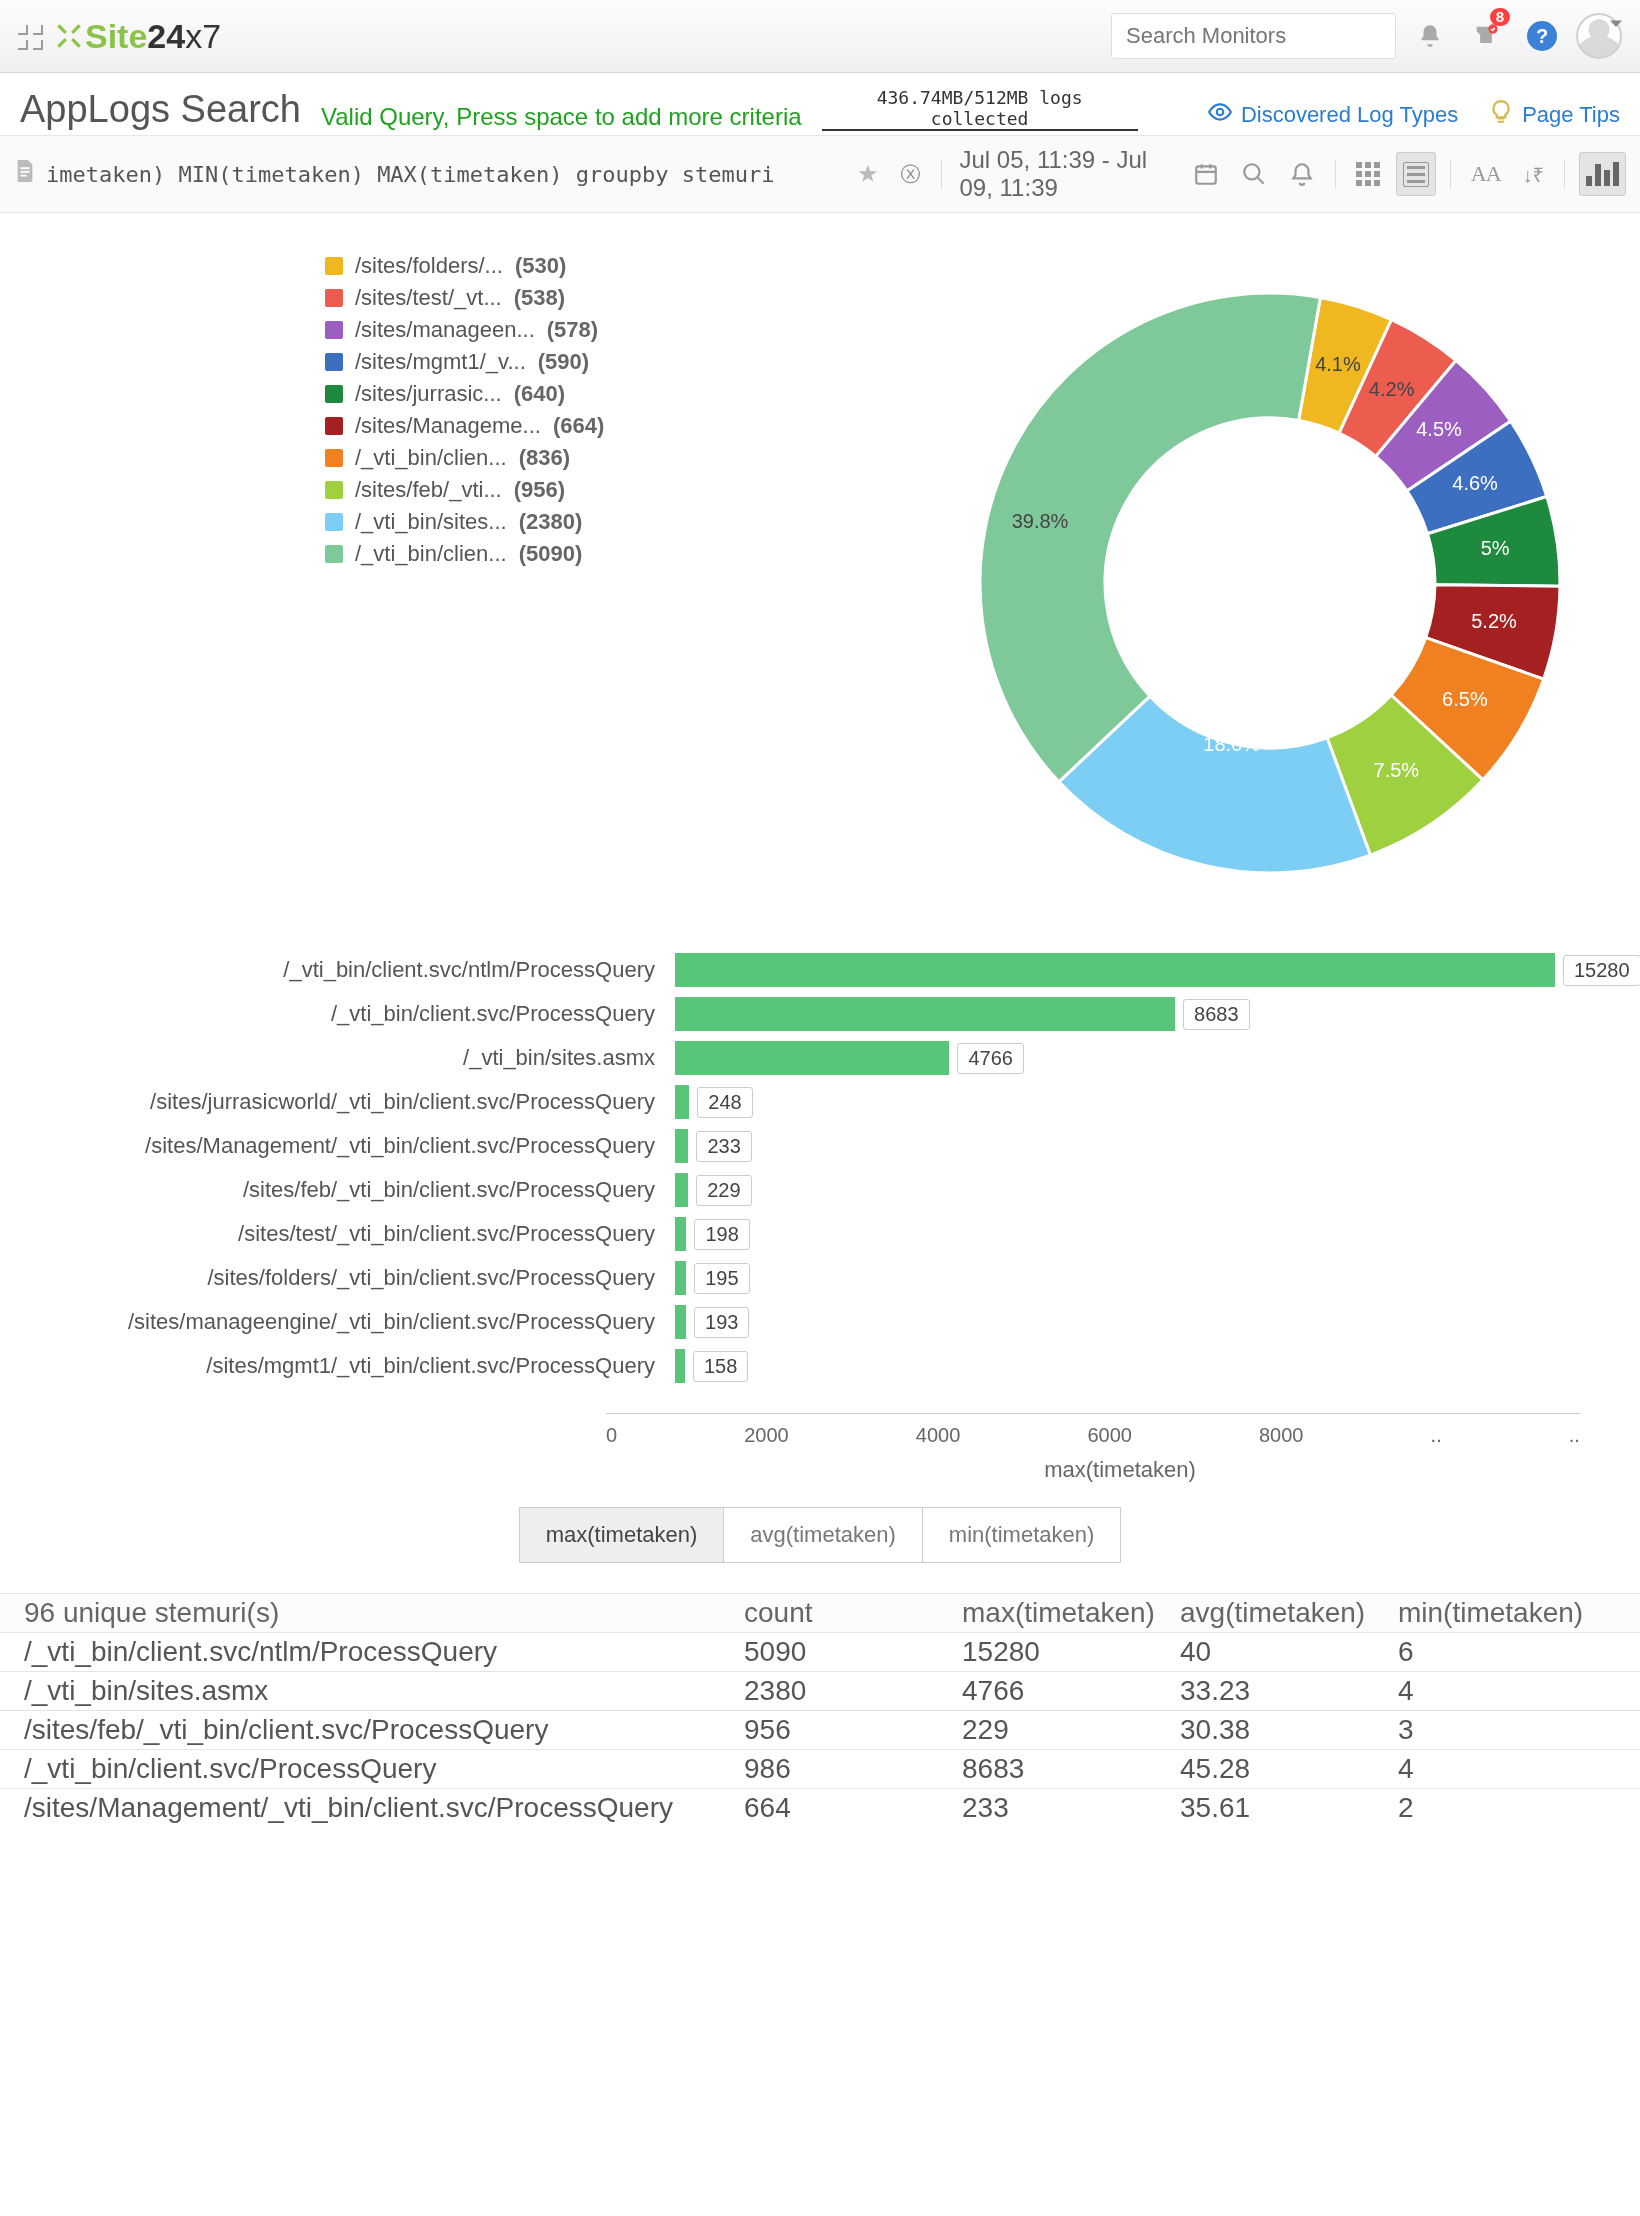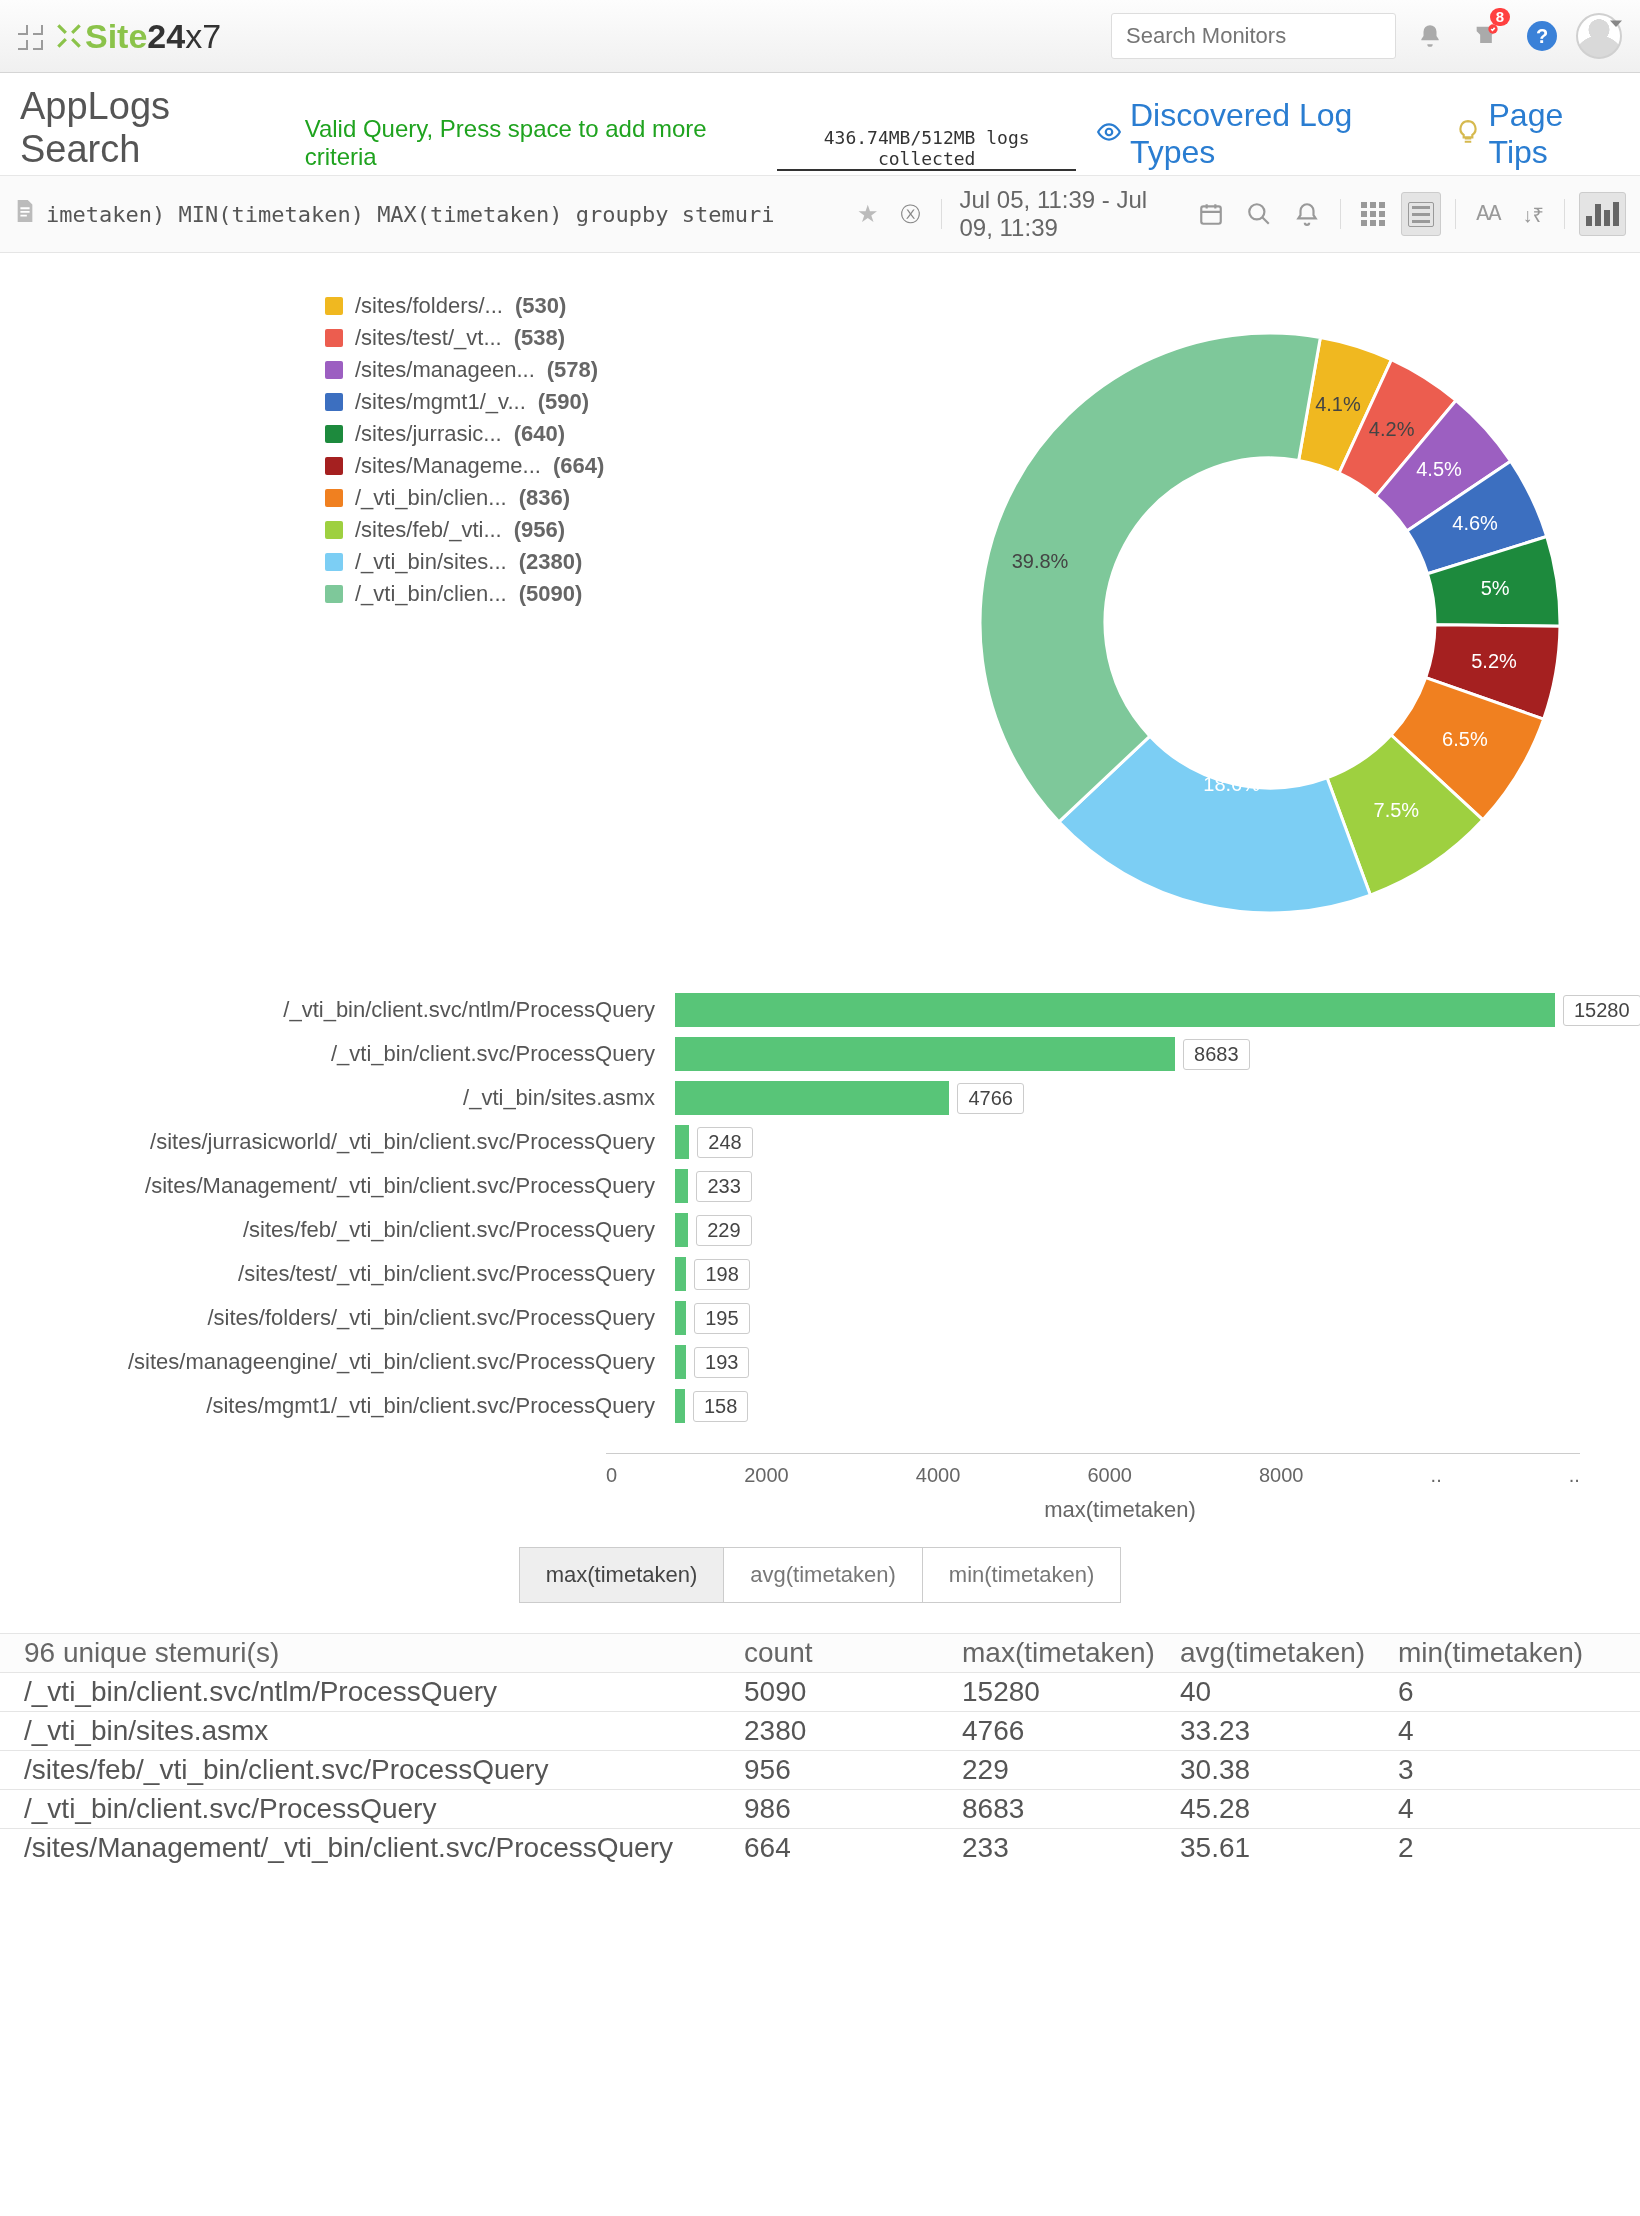--- a/index.html
+++ b/index.html
@@ -13,21 +13,21 @@
 .spacer{flex:1}
 .search-box{border:1px solid #ddd;border-radius:3px;background:#fff;height:44px;width:255px;padding:0 14px;color:#8b5cf6;font-size:22px}
 .icn{color:#999;font-size:28px;position:relative;cursor:pointer;display:flex;align-items:center;justify-content:center;width:44px;height:44px}
 .badge{position:absolute;top:-6px;right:-2px;background:#ff4040;color:#fff;font-size:15px;border-radius:10px;padding:0 6px;line-height:18px;font-weight:600}
 .avatar{width:42px;height:42px;border-radius:50%;background:radial-gradient(circle at 50% 35%,#d9d9d9 30%,transparent 31%),radial-gradient(circle at 50% 110%,#d9d9d9 50%,transparent 51%),linear-gradient(#fff,#fff);border:2px solid #d0d0d0;position:relative}
 .avatar::after{content:"";position:absolute;right:-2px;top:6px;border:6px solid transparent;border-top-color:#888;transform:scaleY(1.1)}
 .subhead{padding:12px 20px 4px;display:flex;align-items:flex-end;gap:20px;border-bottom:1px solid #e7e7e7}
 .pagetitle{font-size:38px;color:#555;font-weight:400}
 .valid{color:#1fa31f;font-size:24px}
 .logs-collected{font-family:monospace;font-size:18px;color:#333;border-bottom:2px solid #333;padding:2px 8px 0;text-align:center;width:300px}
-.toplinks{margin-left:auto;display:flex;gap:30px;align-items:flex-end;color:var(--link);font-size:32px}
+.toplinks{margin-left:auto;display:flex;gap:30px;align-items:flex-end;color:var(--link);font-size:22px}
 .toplinks div{display:flex;align-items:center;gap:8px;cursor:pointer}
 .toolbar{display:flex;align-items:center;gap:10px;padding:10px 14px;border-bottom:1px solid #e5e5e5;background:#fafafa}
 .doc-icn{color:#aaa;font-size:22px}
 .query{flex:0 0 795px;font-family:Menlo,monospace;font-size:22px;color:#555;white-space:nowrap;overflow:hidden}
 .tool-icn{color:#999;font-size:24px;cursor:pointer;padding:4px 6px;border-radius:3px;display:flex;align-items:center;justify-content:center;height:34px}
 .date{font-size:24px;color:#666;padding:0 4px}
 .tool-sep{border-left:1px solid #ddd;height:30px;margin:0 4px}
 .tool-active{background:#e4e4e4;border:1px solid #ccc}
 .canvas{padding:30px 30px 20px;display:flex;gap:30px}
 .legend-col{width:300px;padding-top:4px;margin-left:295px}
@@ -50,21 +50,21 @@
 .table-head,.table-row{display:flex;padding:3px 24px;border-top:1px solid #e5e5e5;font-size:28px;color:#555}
 .table-head{background:#fcfcfc;color:#666}
 .c1{flex:0 0 720px}
 .c2,.c3,.c4,.c5{flex:1}
 .eye-icn svg,.bulb-icn svg,.tool-icn svg{width:26px;height:26px;fill:none;stroke:currentColor;stroke-width:2}
 .help-circle{width:30px;height:30px;border-radius:50%;background:#3a81d8;color:#fff;display:flex;align-items:center;justify-content:center;font-weight:700;font-size:20px}
 .grid-icn{display:grid;grid-template-columns:repeat(3,6px);grid-template-rows:repeat(3,6px);gap:3px}
 .grid-icn span{background:#999}
 .list-icn{display:flex;flex-direction:column;gap:4px;border:1px solid #999;padding:3px;border-radius:2px}
 .list-icn span{width:18px;height:3px;background:#999}
-.aa{font-family:Liberation Mono, monospace;font-size:22px;letter-spacing:-1px}
+.aa{font-family:Liberation Serif, serif;font-size:22px;letter-spacing:-1px}
 .sort-icn{font-family:sans-serif;font-size:20px;display:flex;align-items:center}
 .barchart2-icn{display:flex;align-items:flex-end;gap:3px;height:24px}
 .barchart2-icn span{width:6px;background:#666}
 </style>
 </head>
 <body>
 
 <div class="page">
 
   <div class="titlebar">

